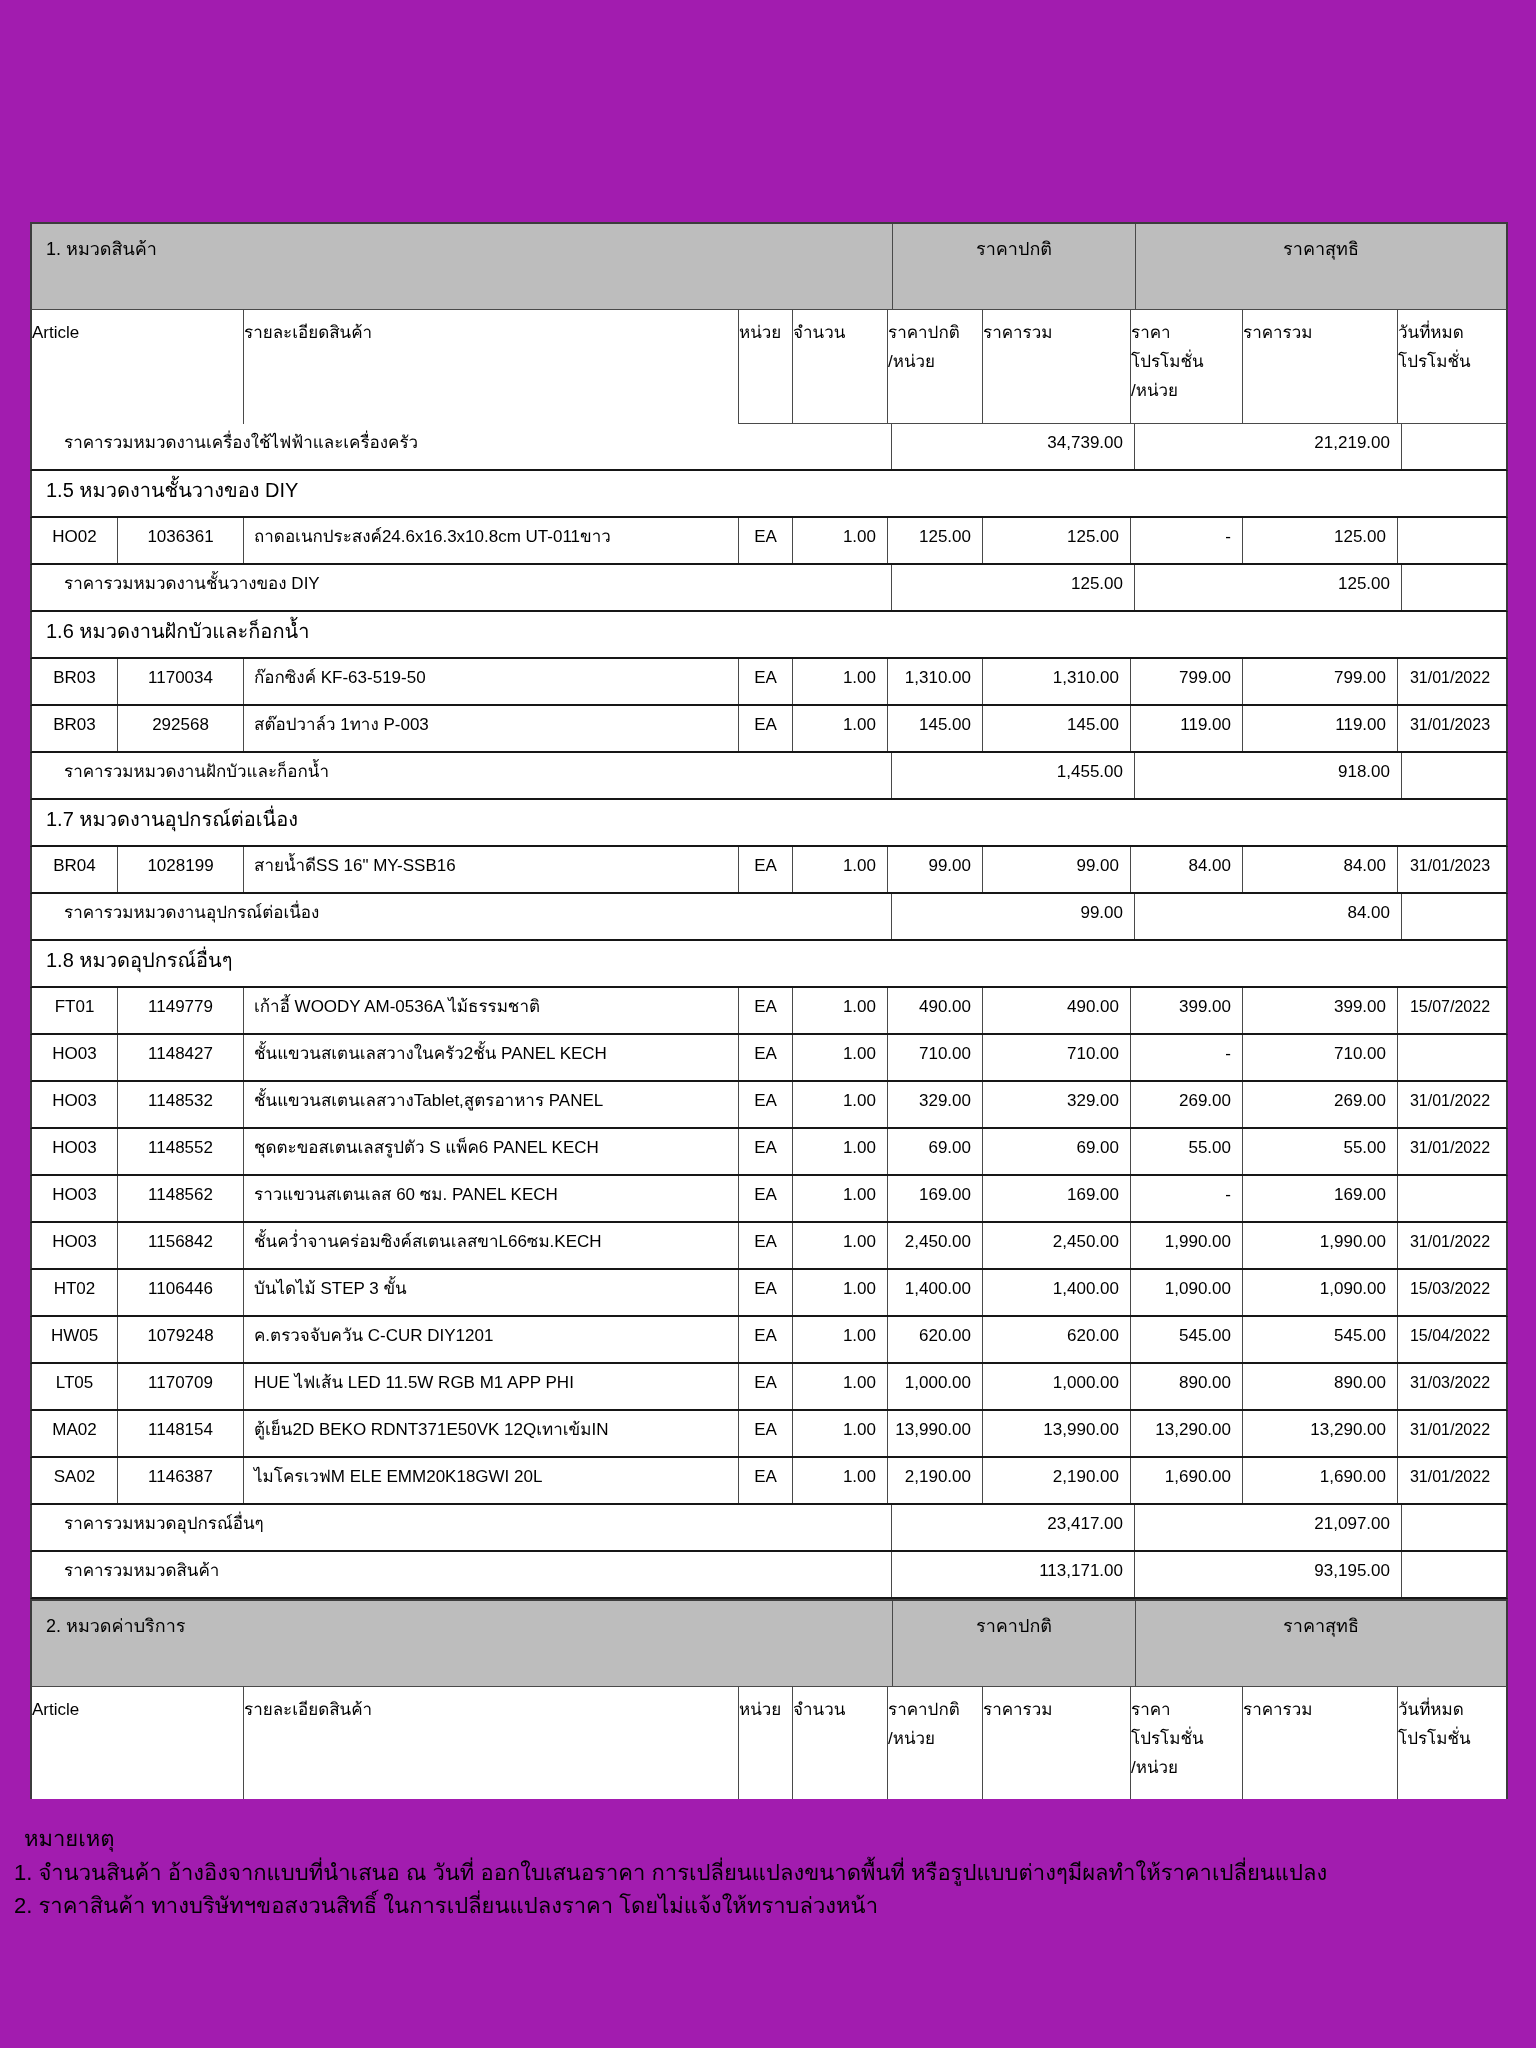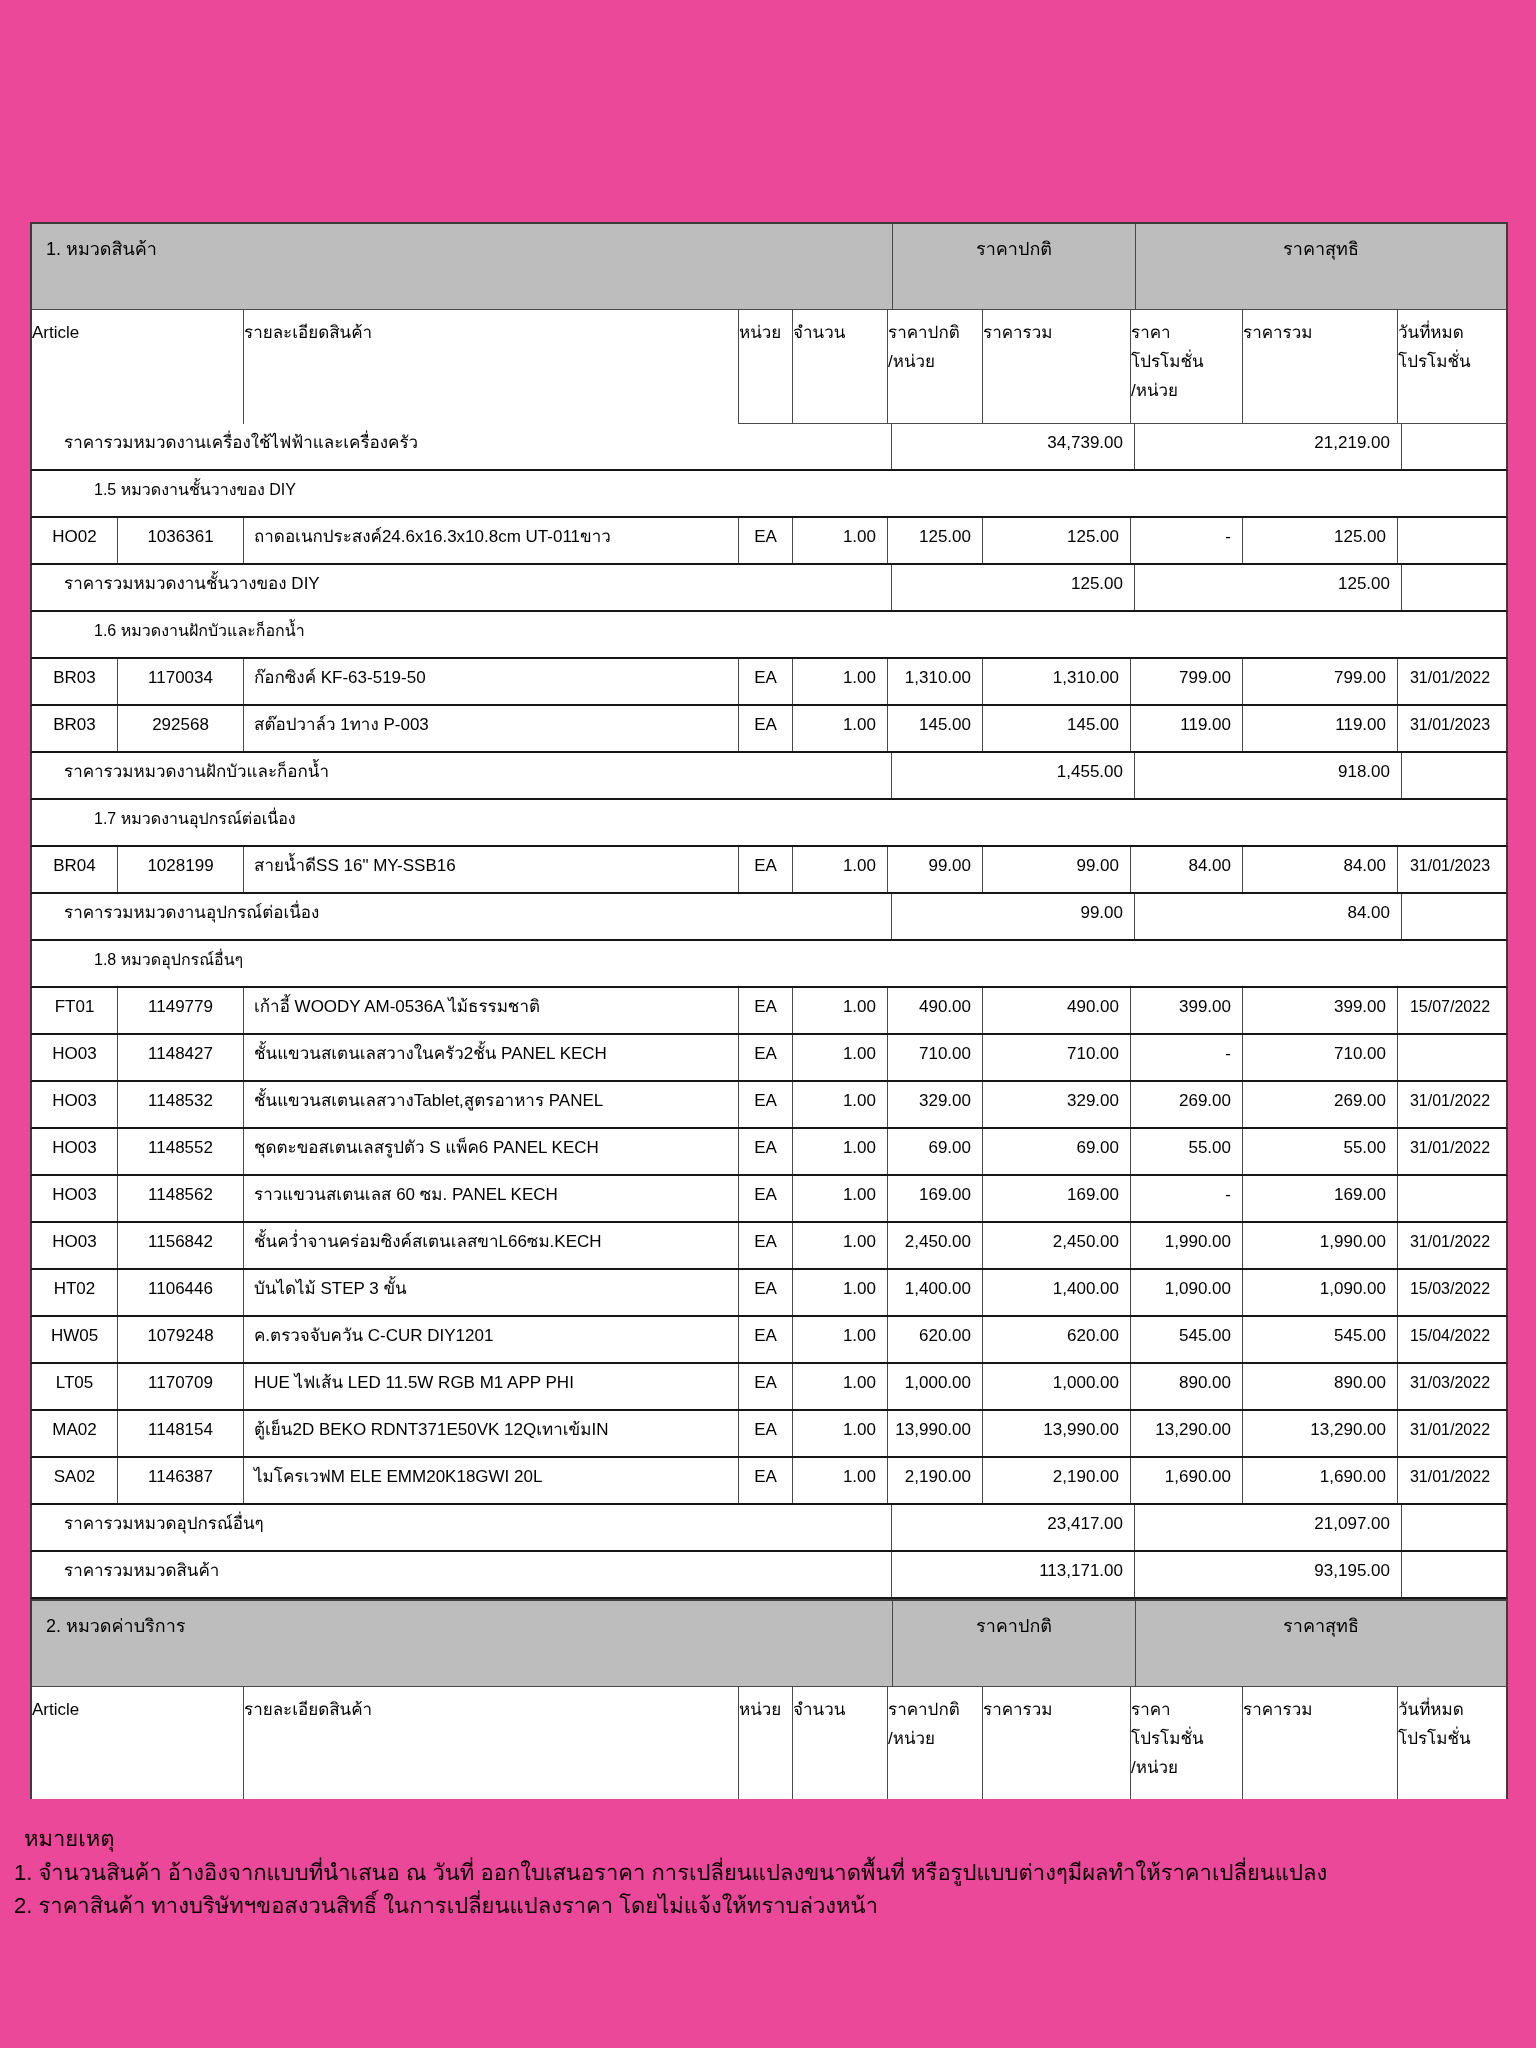--- a/index.html
+++ b/index.html
@@ -1,17 +1,17 @@
 <!DOCTYPE html>
 <html><head>
 <meta charset="utf-8">
 <style>
   html,body { margin:0; padding:0; background:#ffffff; }
   body { width:1536px; height:2048px; font-family:"Liberation Sans", sans-serif; color:#000; }
-  .page { position:relative; width:1536px; height:2048px; overflow:hidden; background:#ec4899; }
+  .page { position:relative; width:1536px; height:2048px; overflow:hidden; background:#a21caf; }
 
   .quote-table { position:absolute; left:30px; top:222px; width:1478px; }
 
   .trow { box-sizing:border-box; border-left:2px solid #3c3c3c; border-right:2px solid #3c3c3c; background:#fff; }
 
   
   .band { height:88px; background:#bdbdbd; display:grid; grid-template-columns:860px 243px 371px;
           border-top:2px solid #3c3c3c; border-bottom:1px solid #4a4a4a; }
   .band .bcell { box-sizing:border-box; padding-top:10px; font-size:18px; }
   .band .b-title { padding-left:14px; text-align:left; }
@@ -29,21 +29,21 @@
   
   .row { height:47px; display:grid; box-sizing:border-box; }
   .row.item    { grid-template-columns:86px 126px 495px 54px 95px 95px 148px 112px 155px 104px;
                  border-bottom:2px solid #161616; }
   .row.total   { grid-template-columns:860px 243px 267px 104px; border-bottom:2px solid #161616; }
   .row.section { grid-template-columns:1474px; border-bottom:2px solid #161616; }
 
   .cell { box-sizing:border-box; padding-top:9px; font-size:17px; line-height:20px; overflow:hidden;
           white-space:nowrap; border-right:1px solid #4a4a4a; }
   .row .cell:last-child { border-right:none; }
-  .row.section .cell { border-right:none; padding-left:14px; font-size:16px;margin-left:48px; }
+  .row.section .cell { border-right:none; padding-left:14px; font-size:20px; }
   .row.total .c-label { padding-left:32px; }
 
   .al-c { text-align:center; }
   .al-r { text-align:right; padding-right:11px; }
   .al-l { text-align:left; padding-left:10px; }
   .c-promo_end { font-size:16px; text-align:center; padding-left:2px; padding-right:2px; }
 
   
   .notes { position:absolute; left:14px; top:1822px; width:1500px; font-size:22px; }
   .notes .notes-title { padding-left:10px; line-height:34px; }

